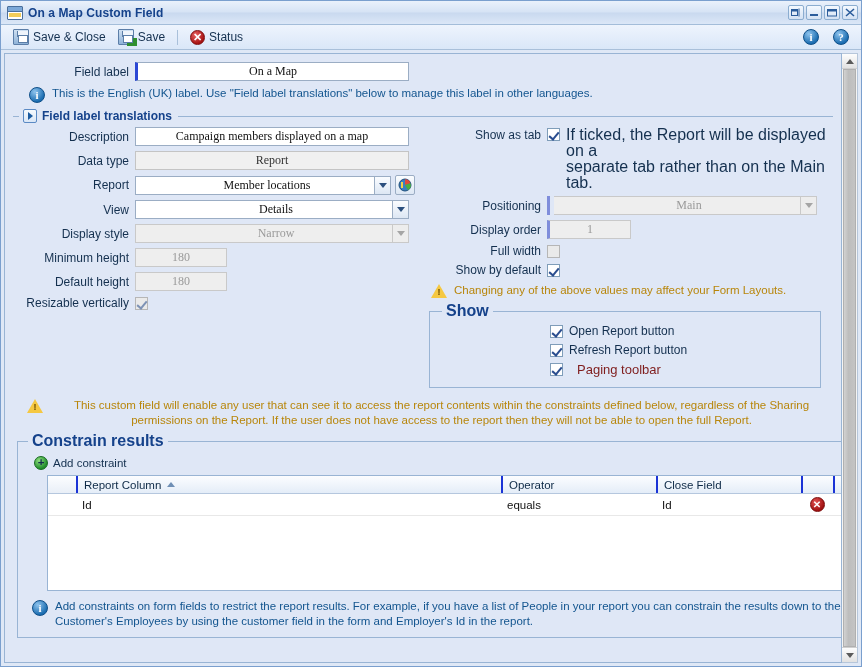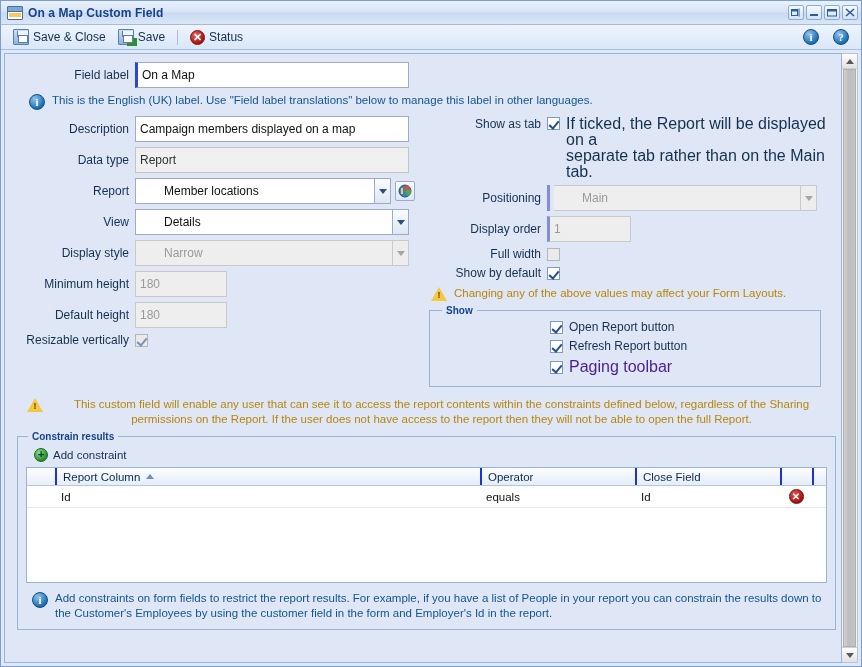--- a/index.html
+++ b/index.html
@@ -116,23 +116,24 @@
     border:1px solid #b0b0b0; cursor:pointer;
   }
   .tri { width:0;height:0;border-left:4px solid transparent;border-right:4px solid transparent; }
   .tri-up { border-bottom:5px solid #5a5a5a; }
   .tri-down { border-top:5px solid #5a5a5a; }
 
   
   .row { display:flex; align-items:center; margin-bottom:5px; }
   .lbl { text-align:right; color:#14304f; font-size:12px; padding-right:6px; flex:none; }
   .inp {
-    height:26px; background:#fff; border:1px solid #9badc4;
+    height:19px; background:#fff; border:1px solid #9badc4;
     font-size:12px; color:#111; padding:1px 4px; line-height:15px;
-    font-family:Liberation Sans, sans-serif;
+    font-family:Liberation Serif, serif;
+    text-align:center;
   }
   .inp.ro { background:#f0f0f0; border:1px solid #c4c4c4; color:#333; }
   .inp.disabled { background:#eeeeee; border:1px solid #c9c9c9; color:#9a9a9a; }
   .focusbar { border-left:3px solid #2b47d4 !important; padding-left:4px; }
   .focusbar-dis { border-left:3px solid #7f8ddb !important; padding-left:4px; }
   .combo { display:flex; align-items:stretch; }
   .combo .inp { flex:1; border-right:none;padding-left:28px; }
   .cbtn {
     width:17px; background:linear-gradient(to bottom,#fafcff,#dde7f4);
     border:1px solid #9badc4; display:flex; align-items:center; justify-content:center;
@@ -169,42 +170,42 @@
     content:"!"; position:absolute; left:-2px; top:3px; width:4px;
     font-size:9px; font-weight:bold; color:#6b4b00; text-align:center;
   }
 
   
   fieldset.gb {
     border:1px solid #99b4d4; margin:0; padding:6px 10px 8px 10px;
     background:transparent;
   }
   fieldset.gb > legend {
-    font-size:10px; font-weight:bold; color:#15428b; padding:0 4px; margin-left:2px;
+    font-size:16px; font-weight:bold; color:#15428b; padding:0 4px; margin-left:2px;
   }
   .collapse-box {
     width:14px;height:14px;border:1px solid #5b8ac4;border-radius:2px;
     background:linear-gradient(to bottom,#f6fafe,#d9e6f6);
     display:inline-flex;align-items:center;justify-content:center;
     vertical-align:middle; margin-right:5px; cursor:pointer;
   }
   .tri-right { width:0;height:0;border-top:4px solid transparent;border-bottom:4px solid transparent;border-left:5px solid #1b5ba0; }
   .sep-legend {
     display:flex; align-items:center; margin:2px 0 4px 0;
   }
   .sep-legend .ln { flex:1; height:1px; background:#99b4d4; margin-left:6px; }
   .sep-legend .ln.left { flex:none; width:6px; margin:0 4px 0 0; }
 
   
   .cols { display:flex; }
   .col-left { width:410px; flex:none; }
   .col-right { flex:1; padding-left:6px; }
 
   
-  .grid-wrap { background:#fff; border:1px solid #99b4d4; }
+  .grid-wrap { background:#fff; border:1px solid #99b4d4;margin-left:21px; }
   .grid-head { display:flex; background:linear-gradient(to bottom,#fbfdff,#e2ebf7); border-bottom:1px solid #b5c7de; height:18px; }
   .gh {
     position:relative; display:flex; align-items:center;
     font-size:11.5px; color:#0e2a47; padding:0 6px;
     border-left:2px solid #1b33d6; white-space:nowrap;
     background:linear-gradient(to bottom,#fcfdff,#e4edf8);
   }
   .gh.first { border-left:none; background:linear-gradient(to bottom,#fcfdff,#e9eff7); }
   .sort-asc { width:0;height:0;border-left:4px solid transparent;border-right:4px solid transparent;border-bottom:5px solid #6f8fb5; margin-left:6px;}
   .grid-row { display:flex; height:22px; align-items:center; border-bottom:1px solid #e8e8e8; background:#fff; }
@@ -291,20 +292,28 @@
       <div class="row">
         <div class="lbl" style="width:122px">Field label</div>
         <input class="inp focusbar" style="width: 274px;" value="On a Map">
       </div>
 
       <div class="noteline" style="margin-left:16px">
         <span class="ico-circle-i note-ico">i</span>
         <span class="note-txt note-info">This is the English (UK) label. Use "Field label translations" below to manage this label in other languages.</span>
       </div>
 
+      <div class="sep-legend">
+        <span class="ln left"></span>
+        <span class="collapse-box">
+            <span class="tri-right"></span>
+          </span>
+        <span style="font-weight:bold;font-size:12px;color:#15428b">Field label translations</span>
+        <span class="ln"></span>
+      </div>
 
       <div class="cols">
 
         <div class="col-left">
 
           <div class="row">
             <div class="lbl" style="width:122px">Description</div>
             <input class="inp" style="width: 274px;" value="Campaign members displayed on a map">
           </div>
 
@@ -414,21 +423,21 @@
             <div class="row" style="margin:0 0 5px 110px">
               <span class="chk on"></span>
               <span style="margin-left:6px;font-size:12px;color:#14304f">Open Report button</span>
             </div>
             <div class="row" style="margin:4px 0 5px 110px">
               <span class="chk on"></span>
               <span style="margin-left:6px;font-size:12px;color:#14304f">Refresh Report button</span>
             </div>
             <div class="row" style="margin:0 0 2px 110px">
               <span class="chk on"></span>
-              <span style="margin-left:6px;font-size:16px;color:#4c1d95">Paging toolbar</span>
+              <span style="margin-left:14px;font-size:13px;color:#7f1d1d">Paging toolbar</span>
             </div>
           </fieldset>
         </div>
       </div>
 
       <div class="noteline" style="margin:10px 0 4px 14px">
         <span class="warn-tri note-ico"></span>
         <span class="note-txt note-warn" style="max-width:800px">
           <span>This custom field will enable any user that can see it to access the report contents within the constraints defined below, regardless of the Sharing permissions</span>
           <span>on the Report. If the user does not have access to the report then they will not be able to open the full Report.</span>

